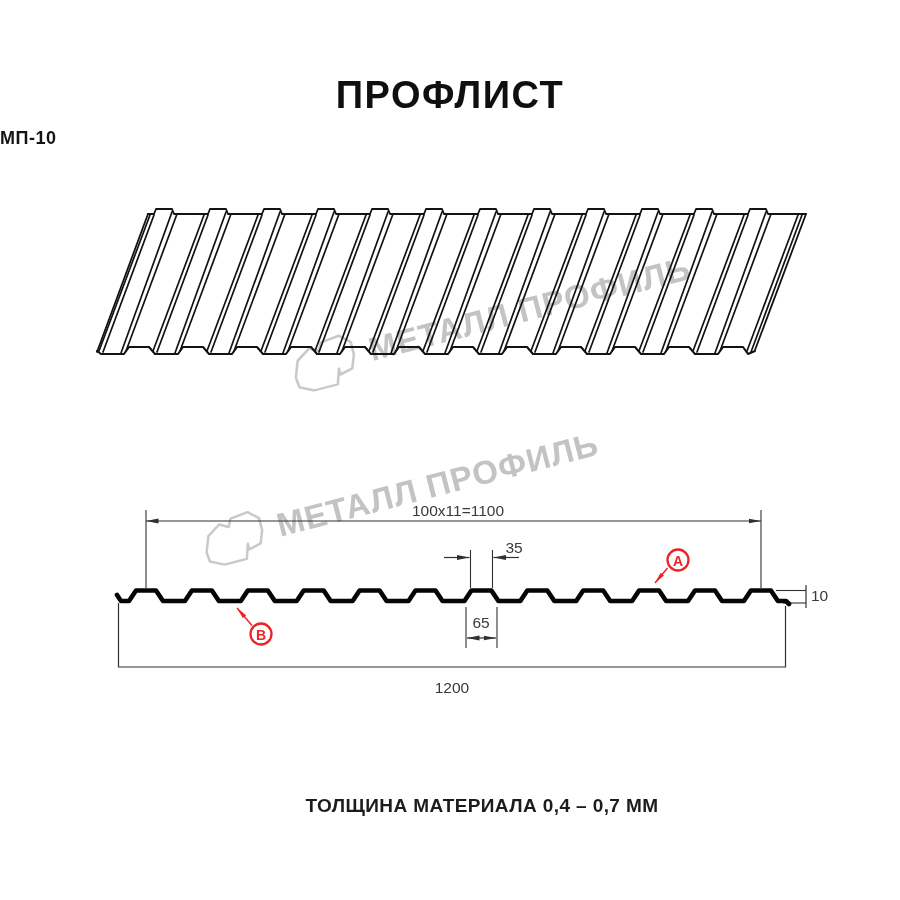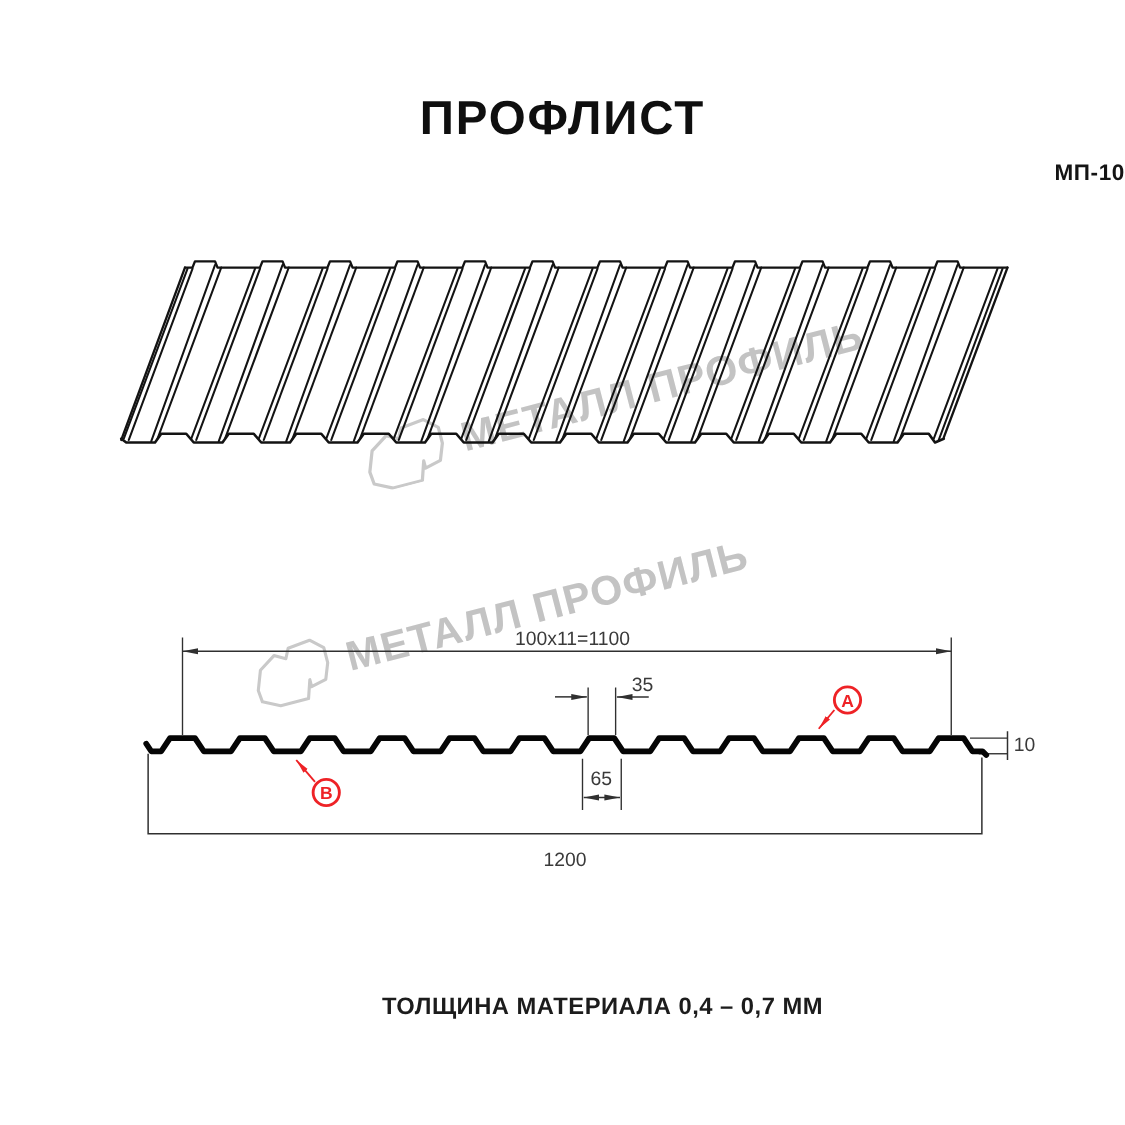--- a/index.html
+++ b/index.html
@@ -1,21 +1,21 @@
 <!DOCTYPE html>
 <html><head>
 <meta charset="utf-8">
 <style>
   html,body{margin:0;padding:0;background:#fff;}
   #page{position:relative;width:900px;height:900px;background:#ffffff;overflow:hidden;
         font-family:"Liberation Sans", sans-serif;}
   
   .title{position:absolute;top:74px;left:0;width:900px;text-align:center;
          font-size:38px;font-weight:bold;letter-spacing:1.5px;color:#0f0f0f;}
-  .subtitle{position:absolute;top:128px;left:0;width:900px;text-align:right;
+  .subtitle{position:absolute;top:128px;left:0;width:900px;text-align:left;
          font-size:18px;font-weight:bold;letter-spacing:.5px;color:#141414;}
   
   .caption{position:absolute;top:795px;left:0;width:900px;text-align:center;
          font-size:19px;font-weight:bold;letter-spacing:.4px;color:#1c1c1c;z-index:5;padding-left:32px;}
   
   .wm{position:absolute;display:flex;align-items:center;gap:12px;z-index:1;
       transform-origin:0 50%;pointer-events:none;}
   .wm-text{font-size:33px;font-weight:bold;letter-spacing:1px;color:#c3c3c3;white-space:nowrap;}
   .wm svg{display:block;}
   #wm1{left:290px;top:345px;transform:rotate(-14.5deg);}

